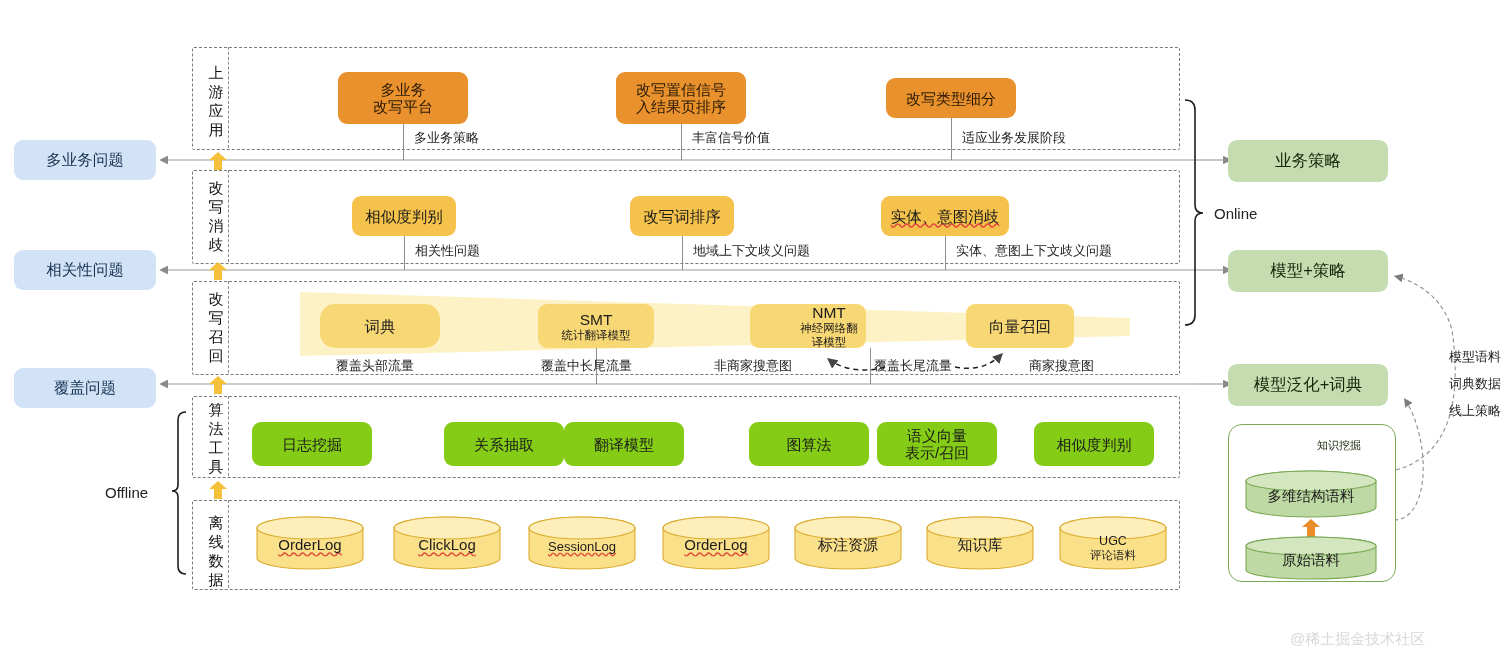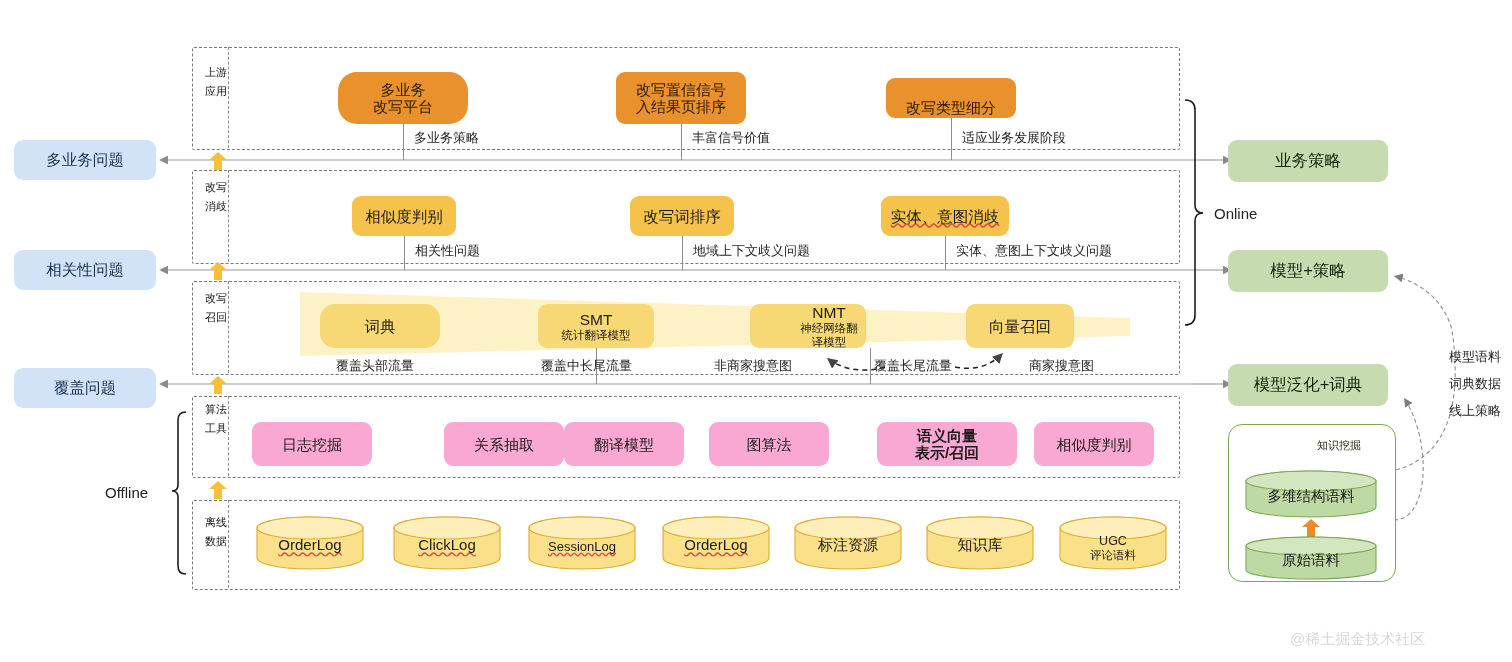--- a/index.html
+++ b/index.html
@@ -2,32 +2,32 @@
 <html><head>
 <meta charset="utf-8">
 <title>Query Rewrite Architecture</title>
 <style>
   html,body{margin:0;padding:0;background:#ffffff;}
   body{width:1512px;height:662px;position:relative;overflow:hidden;
        font-family:"Liberation Sans","DejaVu Sans",sans-serif;color:#1a1a1a;}
 
   
   .row-box{position:absolute;border:1.4px dashed #7a7a7a;border-radius:2px;background:transparent;}
-  .row-label{position:absolute;width:26px;text-align:center;font-size:11px;line-height:19px;
+  .row-label{position:absolute;width:26px;text-align:center;font-size:15px;line-height:19px;
              letter-spacing:0;color:#111;font-weight:400;}
   .row-divider{position:absolute;border-left:1.2px dashed #8a8a8a;height:100%;}
 
   
   .chip{position:absolute;border-radius:9px;display:flex;align-items:center;justify-content:center;
         text-align:center;font-size:14.5px;line-height:17px;color:#1b1b1b;box-sizing:border-box;
         padding:2px 6px;}
   .chip.orange{background:#e8912d;color:#2a1a05;font-size:15px;}
   .chip.amber{background:#f5c24b;font-size:15.5px;}
   .chip.amber2{background:#f8d775;font-size:15.5px;}
-  .chip.cream{background:#f9a8d4;font-size:15px;}
+  .chip.cream{background:#84cc16;font-size:15px;}
   .chip .sub{display:block;font-size:11.5px;line-height:14px;}
   .chip .main{display:block;}
 
   
   .cap{position:absolute;font-size:13px;color:#222;white-space:nowrap;}
 
   
   .tick{position:absolute;border-left:1px solid #8d8d8d;}
 
   
@@ -133,39 +133,39 @@
   <svg width="18" height="18">
       <path d="M9,0 L18,8 L13,8 L13,18 L5,18 L5,8 L0,8 Z" fill="#f5c13a"></path>
     </svg>
 </div>
 <div class="uparrow" style="left:209px;top:481px;">
   <svg width="18" height="18">
       <path d="M9,0 L18,8 L13,8 L13,18 L5,18 L5,8 L0,8 Z" fill="#f5c13a"></path>
     </svg>
 </div>
 
-<div class="chip orange" style="left:338px;top:72px;width:130px;height:52px;border-radius:19px;">
+<div class="chip orange" style="left:338px;top:72px;width:130px;height:52px;">
   <span>
       <span class="main">多业务</span>
         <span class="main">改写平台</span>
     </span>
 </div>
 <div class="tick" style="left:403px;top:124px;height:36px;"></div>
 <div class="cap" style="left:414px;top:129px;">多业务策略</div>
 
 <div class="chip orange" style="left:616px;top:72px;width:130px;height:52px;">
   <span>
       <span class="main">改写置信信号</span>
         <span class="main">入结果页排序</span>
     </span>
 </div>
 <div class="tick" style="left:681px;top:124px;height:36px;"></div>
 <div class="cap" style="left:692px;top:129px;">丰富信号价值</div>
 
-<div class="chip orange" style="left:886px;top:78px;width:130px;height:40px;align-items:flex-end;">
+<div class="chip orange" style="left:886px;top:78px;width:130px;height:40px;">
   <span>
       <span class="main">改写类型细分</span>
     </span>
 </div>
 <div class="tick" style="left:951px;top:118px;height:42px;"></div>
 <div class="cap" style="left:962px;top:129px;">适应业务发展阶段</div>
 
 <div class="chip amber" style="left:352px;top:196px;width:104px;height:40px;">
   <span>
       <span class="main">相似度判别</span>
@@ -232,26 +232,26 @@
 <div class="chip cream" style="left:408px;top:422px;width:120px;height:44px;margin-left:36px;">
   <span>
       <span class="main">关系抽取</span>
     </span>
 </div>
 <div class="chip cream" style="left:564px;top:422px;width:120px;height:44px;">
   <span>
       <span class="main">翻译模型</span>
     </span>
 </div>
-<div class="chip cream" style="left:709px;top:422px;width:120px;height:44px;">
+<div class="chip cream" style="left:749px;top:422px;width:120px;height:44px;">
   <span>
       <span class="main">图算法</span>
     </span>
 </div>
-<div class="chip cream" style="left:877px;top:422px;width:140px;height:44px;font-weight:bold;">
+<div class="chip cream" style="left:877px;top:422px;width:120px;height:44px;">
   <span>
       <span class="main">语义向量</span>
         <span class="main">表示/召回</span>
     </span>
 </div>
 <div class="chip cream" style="left:1034px;top:422px;width:120px;height:44px;">
   <span>
       <span class="main">相似度判别</span>
     </span>
 </div>

